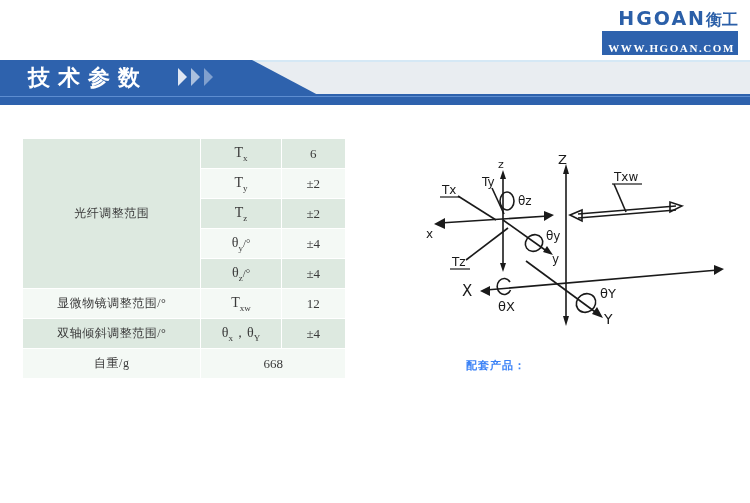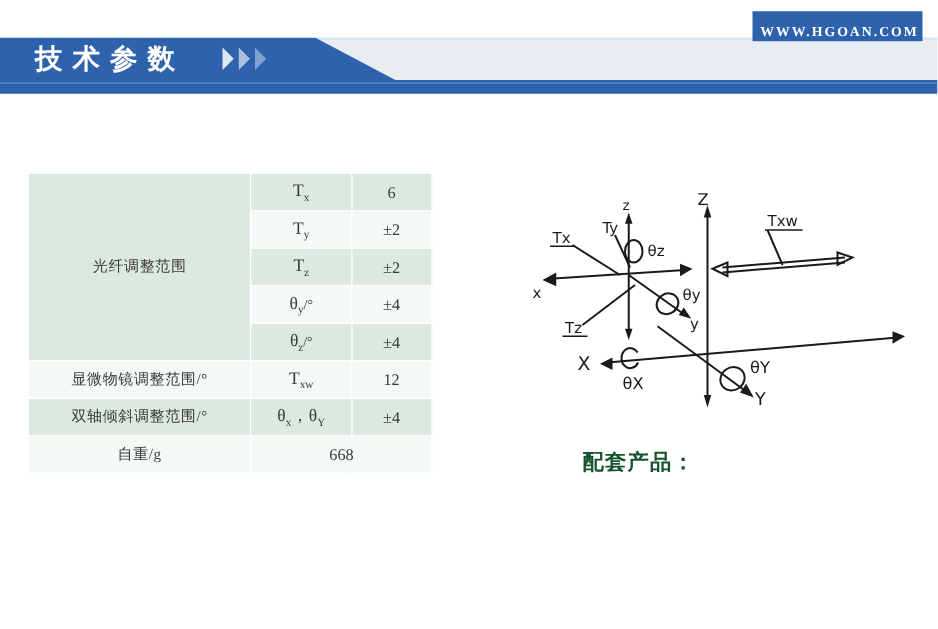--- a/index.html
+++ b/index.html
@@ -12,21 +12,21 @@
     background: #ffffff;
     font-family: "Liberation Serif", "DejaVu Serif", serif;
     overflow: hidden;
     position: relative;
   }
 
   
   #header {
     position: absolute;
     left: 0;
-    top: 30px;
+    top: 60px;
     width: 750px;
     height: 46px;
   }
   .hdr-lightband {
     position: absolute;
     left: 0; top: 0;
     width: 750px; height: 34px;
     background: #e9edf1;
   }
   .hdr-topline {
@@ -155,22 +155,22 @@
   }
 
   
   #related {
     position: absolute;
     left: 466px;
     top: 358px;
     width: 260px;
   }
   .rel-title {
-    color: #14532d;
-    font-size: 17px;
+    color: #3b82f6;
+    font-size: 11px;
     font-weight: bold;
     font-family: "DejaVu Sans", "Liberation Sans", sans-serif;
     letter-spacing: 1px;
     margin-bottom: 8px;
   }
   .rel-item {
     color: #262626;
     font-size: 13.5px;
     letter-spacing: 1px;
     line-height: 24px;
@@ -191,20 +191,23 @@
     <span class="chev c1"></span>
     <span class="chev c2"></span>
     <span class="chev c3"></span>
   </div>
   <div class="hdr-bluerule">
     <div class="hdr-bluerule-inner"></div>
   </div>
 </div>
 
 <div id="logo">
+  <div class="logo-mark">
+    <span>HGOAN</span><span class="cn">衡工</span>
+  </div>
   <div class="logo-url">WWW.HGOAN.COM</div>
 </div>
 
 <table id="spec-table">
   <tbody>
     <tr>
       <td class="shade-a col-label" rowspan="5">光纤调整范围</td>
       <td class="shade-a col-sym">
         <span class="sym">T<sub>x</sub></span>
       </td>

